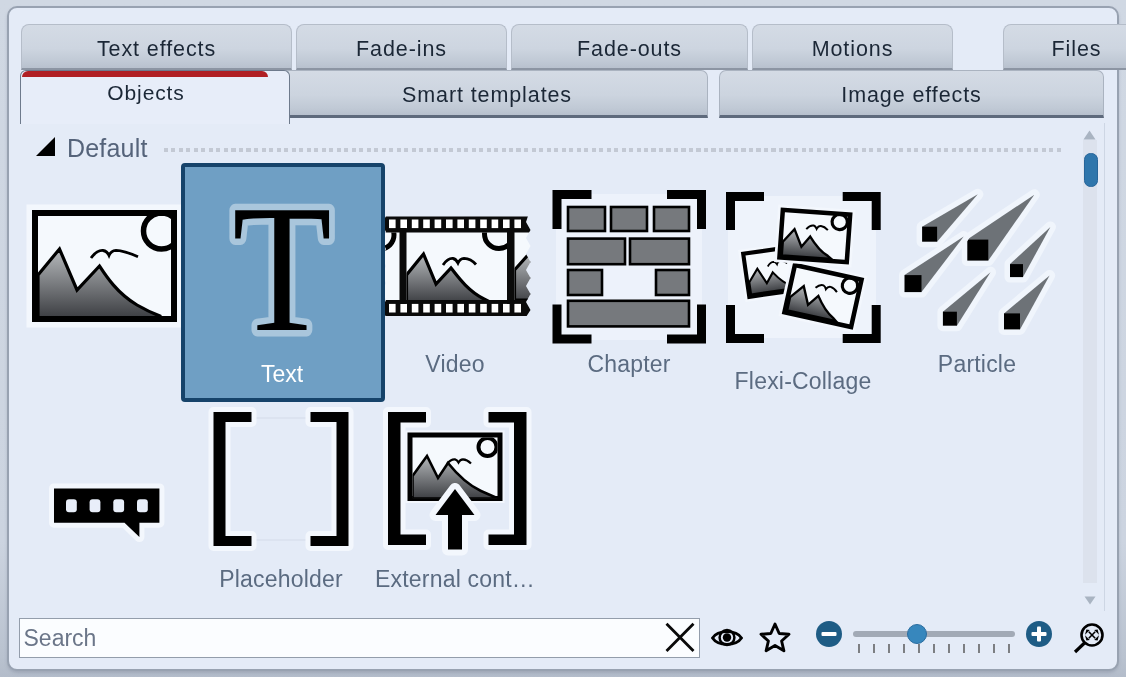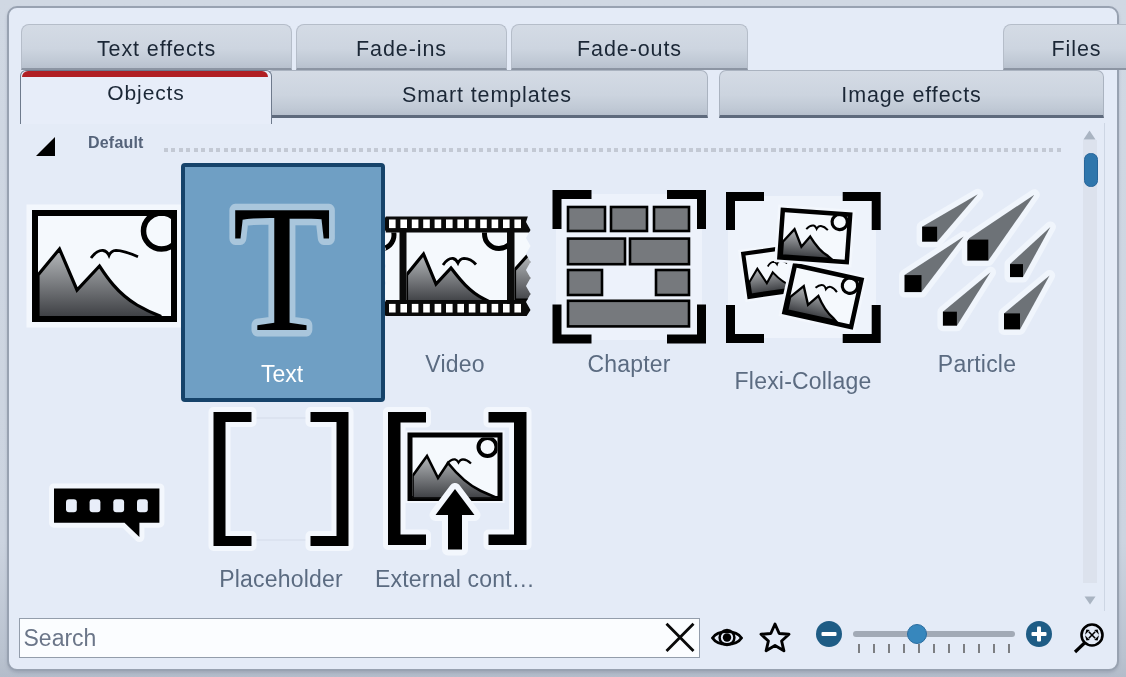--- a/index.html
+++ b/index.html
@@ -19,38 +19,39 @@
 <div id="stage">
 
   <div class="abs" style="left:7px;top:6px;width:1108px;height:661px;border:2px solid #98a2b1;border-radius:10px;background:#e4ebf7;box-shadow:0 2px 3px rgba(120,130,150,.35);"></div>
 
   <div class="tab1" style="left:21px;width:269px;">Text effects</div>
 
   <div class="tab1" style="left:296px;width:209px;">Fade-ins</div>
 
   <div class="tab1" style="left:511px;width:235px;">Fade-outs</div>
 
+  <div class="tab1" style="left:752px;width:199px;">Motions</div>
 
   <div class="tab1" style="left:1003px;width:145px;">Files</div>
 
   <div class="tab2" style="left:266px;width:440px;">Smart templates</div>
 
   <div class="tab2" style="left:719px;width:383px;">Image effects</div>
 
   <div class="abs" style="left:20px;top:70px;width:250px;height:53px;border:1px solid #6e7a8c;border-bottom:none;
-    border-radius:6px 6px 0 0;background:#e7edf9;overflow:hidden;">
+    border-radius:6px 6px 0 0;background:#e7edf9;overflow:hidden;padding-left:18px;">
     <div class="abs" style="left:1px;top:0;width:246px;height:5.5px;border-radius:6px 6px 0 0;background:#b01f24;"></div>
     <div class="abs" style="left:0;top:5px;width:250px;height:48px;color:#1b2736;font-size:21px;letter-spacing:0.9px;text-align:center;line-height:34px;">Objects</div>
   </div>
 
   <svg class="abs" style="left:34px;top:135px;" width="24" height="24" viewBox="0 0 24 24">
     <polygon points="2,21 21,21 21,2" fill="#000"></polygon>
   </svg>
 
-  <div class="abs" style="left:67px;top:133.5px;font-size:16px;letter-spacing:0.2px;font-weight:bold;color:#55637a;margin-left:21px;">Default</div>
+  <div class="abs" style="left:67px;top:133.5px;font-size:25px;letter-spacing:0.2px;font-weight:normal;color:#55637a;">Default</div>
 
   <div class="abs" style="left:164px;top:148px;width:899px;height:4px;background:repeating-linear-gradient(90deg,#c3c9d4 0 4px,rgba(0,0,0,0) 4px 7.5px);"></div>
 
   <div class="abs" style="left:1104px;top:123px;width:1px;height:488px;background:#cdd6e4;"></div>
 
   <div class="abs" style="left:1083px;top:140px;width:14px;height:443px;background:#dce2ed;"></div>
 
   <svg class="abs" style="left:1083px;top:129.5px;" width="13" height="10" viewBox="0 0 13 10">
       <polygon points="6.5,0.5 12.5,9.5 0.5,9.5" fill="#a9b4c2"></polygon>
     </svg>

